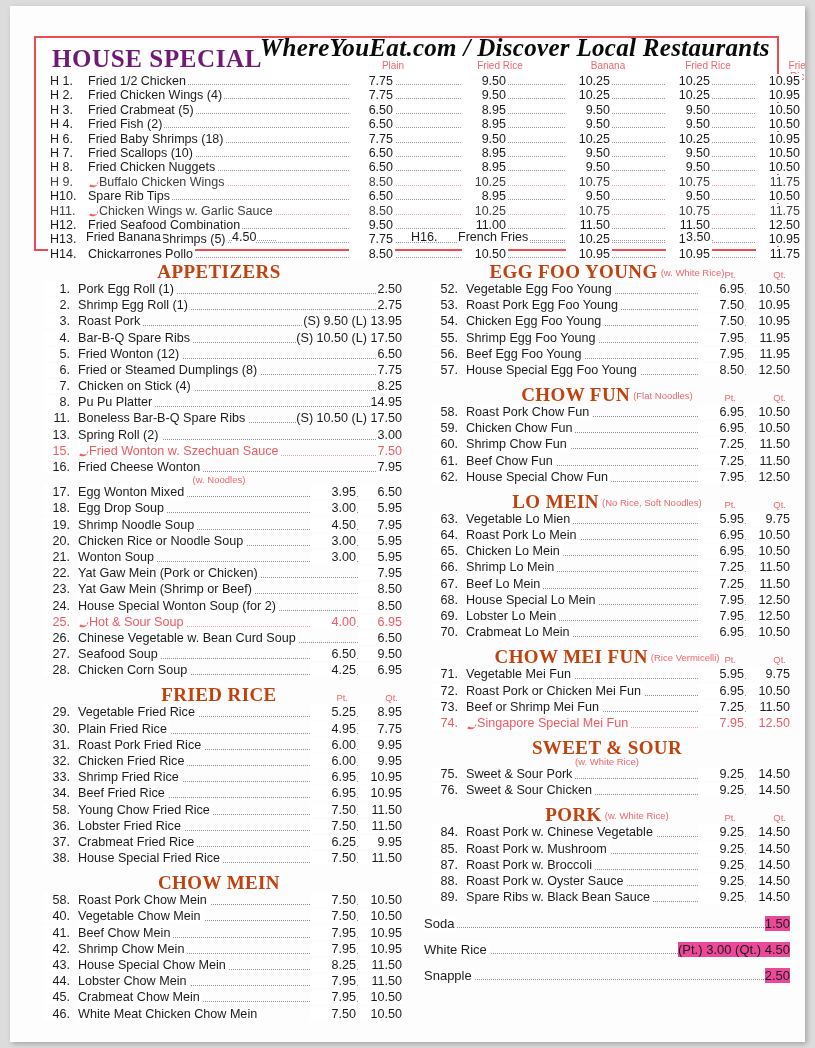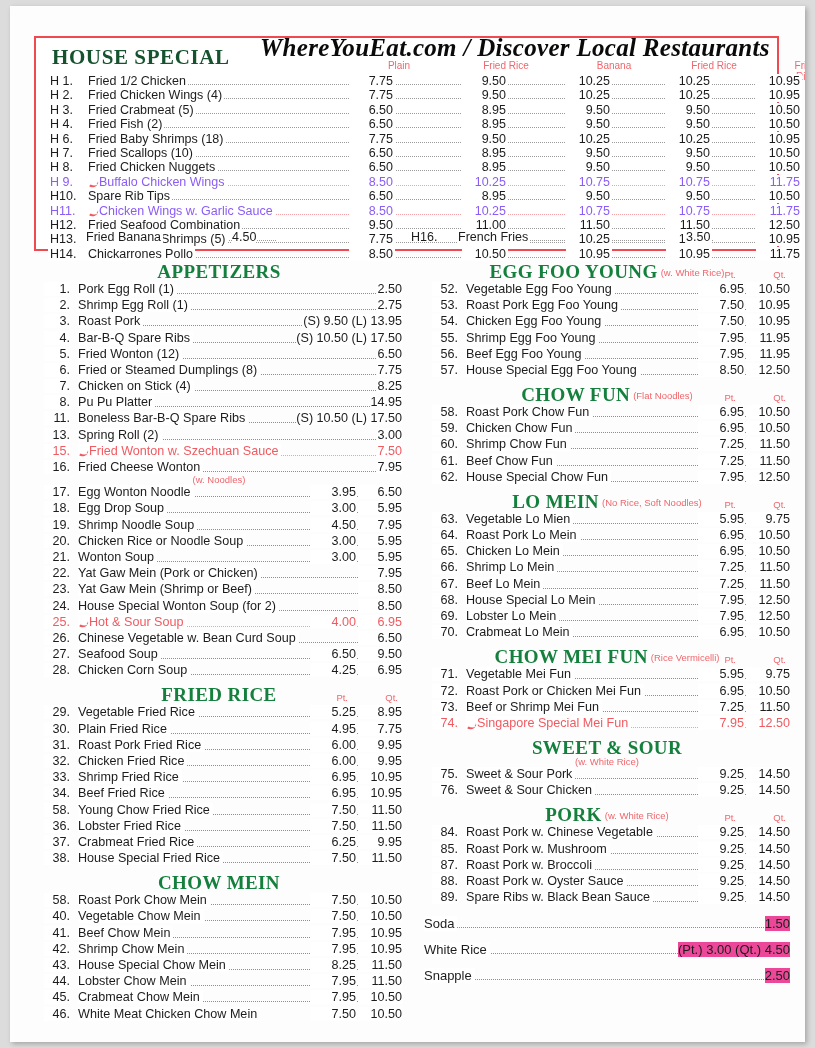--- a/index.html
+++ b/index.html
@@ -33,39 +33,39 @@
   .hs-box{
     position:absolute;left:24px;top:30px;
     width:745px;height:215px;
     border:2.5px solid #ef4a51;
     background:#fff;
     box-sizing:border-box;
   }
   .hs-title{
     position:absolute;left:16px;top:7px;
     font-family:"Liberation Serif", serif;
-    font-weight:bold;font-size:21px;
-    color:#14532d;letter-spacing:.6px;
+    font-weight:bold;font-size:25px;
+    color:#701a75;letter-spacing:.6px;
   }
   .hs-heads{
-    position:absolute;top:22px;left:18px;width:100%;height:14px;
+    position:absolute;top:22px;left:12px;width:100%;height:14px;
   }
   .hs-heads span{
     position:absolute;
     font-size:10px;color:#f0666c;
     text-align:center;
     transform:translateX(-50%);
   }
   .hs-rows{position:absolute;left:0;top:36px;width:100%;}
   .hsrow{
     position:relative;height:14.4px;
     font-size:12.5px;color:#1c1c1c;
     white-space:nowrap;
   }
-  .hsrow.spicy{color:#8b5cf6;}
+  .hsrow.spicy{color:#404040;}
   .hsrow .code{position:absolute;left:12px;width:34px;text-align:left;}
   .hsrow .nm{position:absolute;left:50px;}
   .hsrow .dots{
     position:absolute;left:50px;right:10px;top:10px;
     border-bottom:1px dotted #9a9a9a;
     z-index:0;
   }
   .hsrow.spicy .dots{border-bottom-color:#f4a0a4;}
   .hsrow .nm, .hsrow .code, .hsrow .pr{
     background:#fff;position:absolute;z-index:1;padding:0 2px;
@@ -99,21 +99,21 @@
 
   .sec{margin-bottom:0;}
   .sec-head{
     text-align:center;
     margin:6px 0 0 0;
     line-height:1.05;
   }
   .sec-title{
     font-family:"Liberation Serif", serif;
     font-weight:bold;font-size:19px;
-    color:#15803d;letter-spacing:.4px;
+    color:#c2410c;letter-spacing:.4px;
   }
   .sec-note{
     font-size:9.5px;color:#f0666c;
     vertical-align:2px;margin-left:3px;
   }
   .sec-sub{
     display:block;text-align:center;
     font-size:9.5px;color:#f0666c;
     margin-top:-2px;
   }
@@ -415,21 +415,21 @@
       </div>
       <div class="sec">
         <div class="ptqt">
           <span class="sec-sub" style="position:static;display:block;">(w. Noodles)</span>
           <span class="pt">Pt.</span>
           <span class="qt">Qt.</span>
         </div>
         <div class="item">
           <span class="dots"></span>
           <span class="num">17.</span>
-          <span class="nm">Egg Wonton Noodle</span>
+          <span class="nm">Egg Wonton Mixed</span>
           <span class="p1">3.95</span>
           <span class="p2">6.50</span>
         </div>
         <div class="item">
           <span class="dots"></span>
           <span class="num">18.</span>
           <span class="nm">Egg Drop Soup</span>
           <span class="p1">3.00</span>
           <span class="p2">5.95</span>
         </div>

